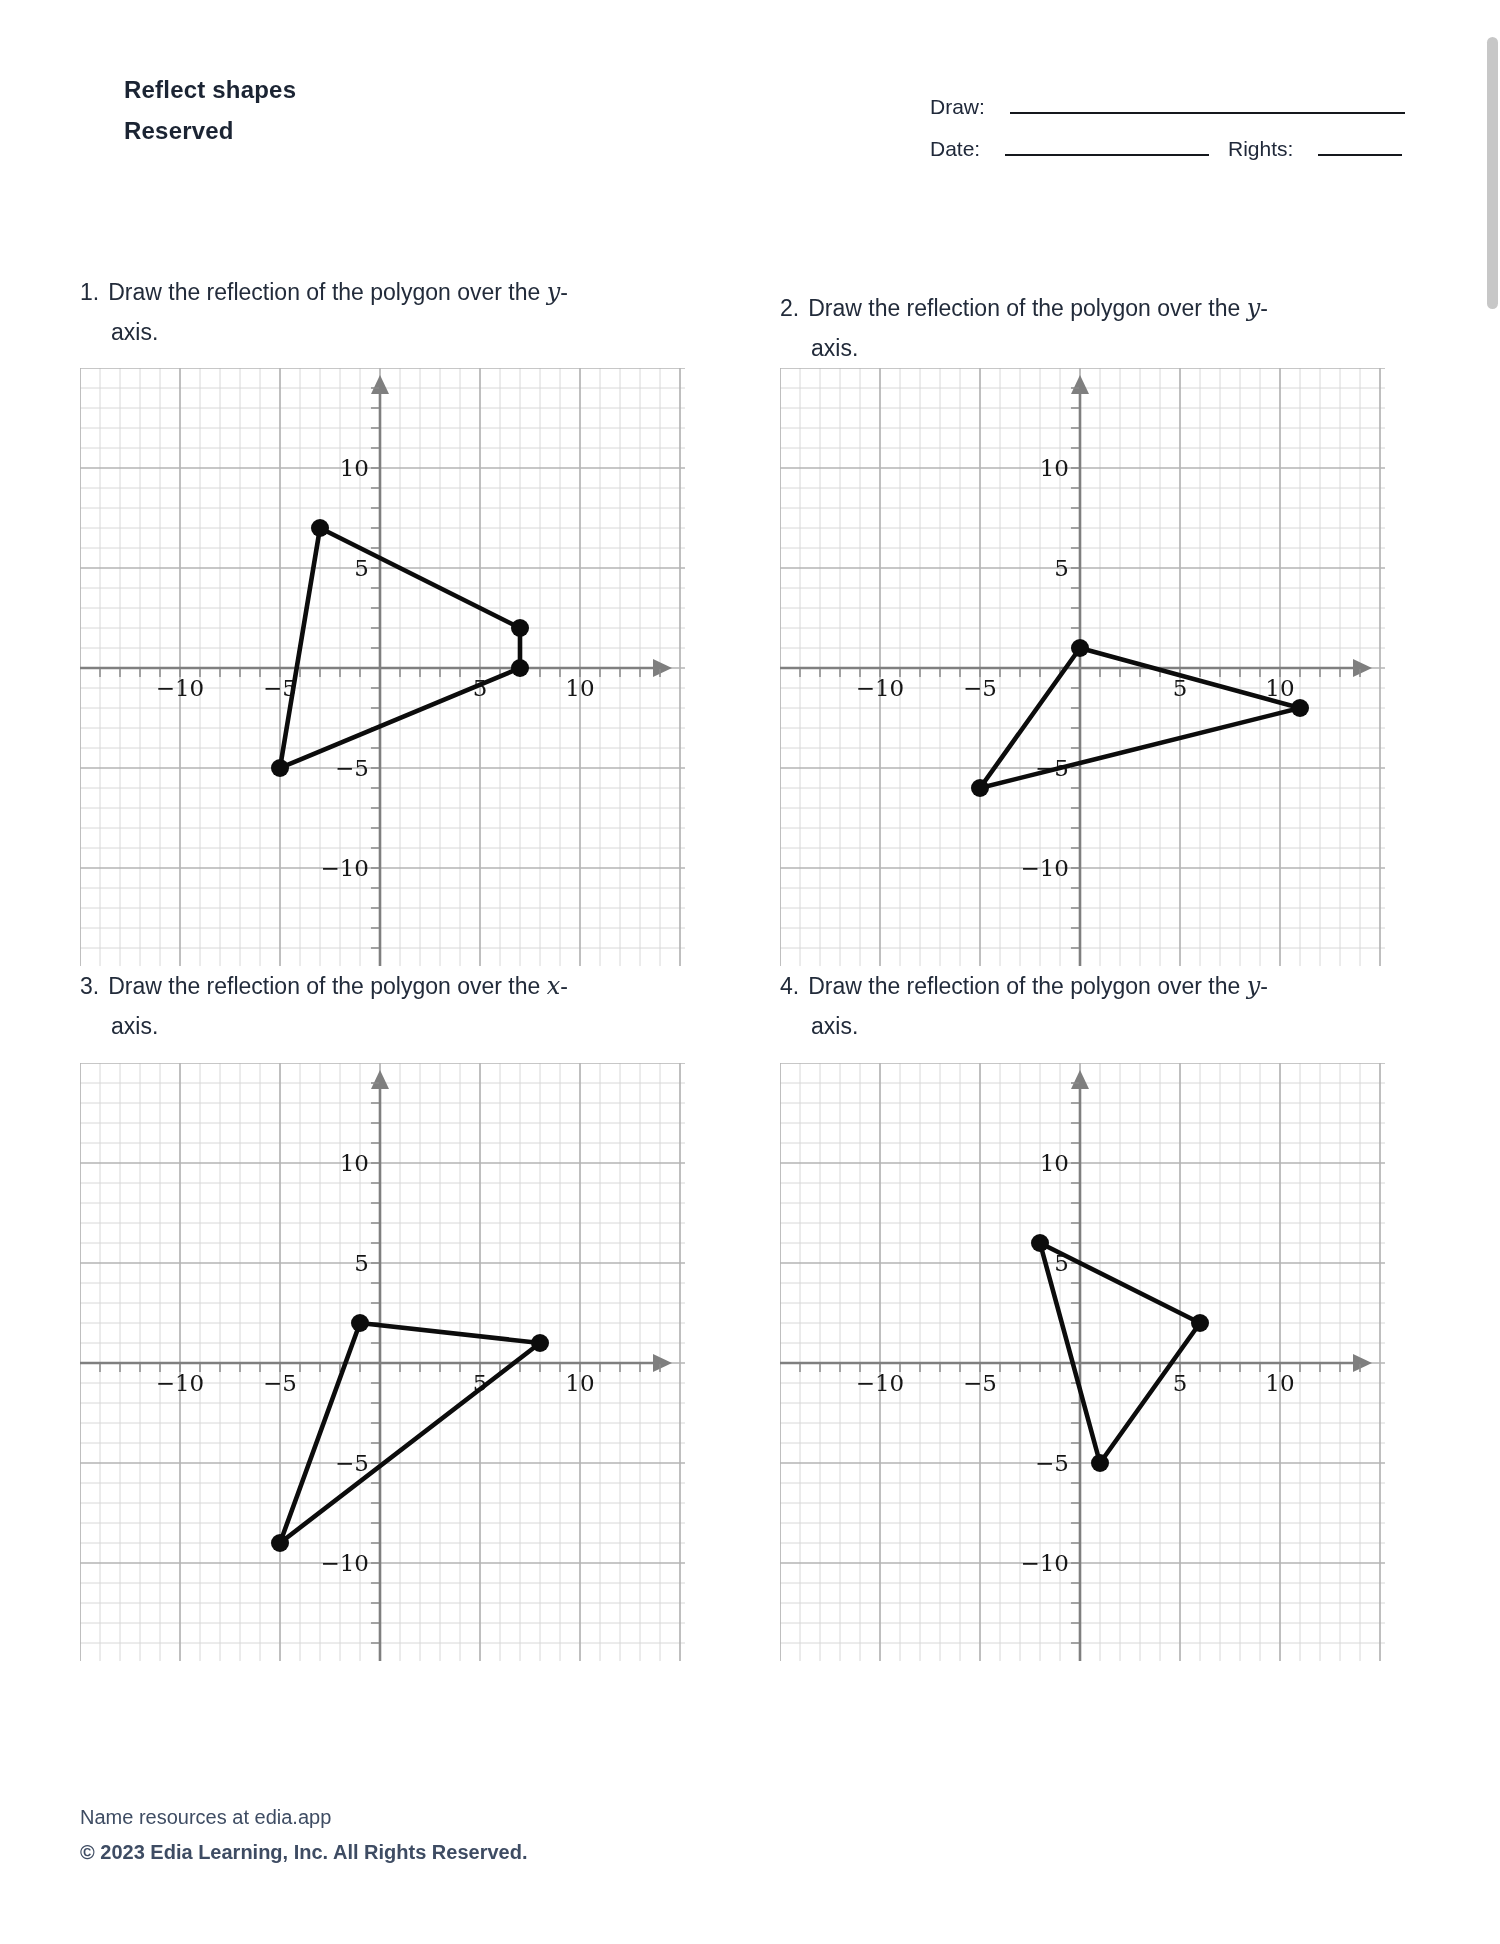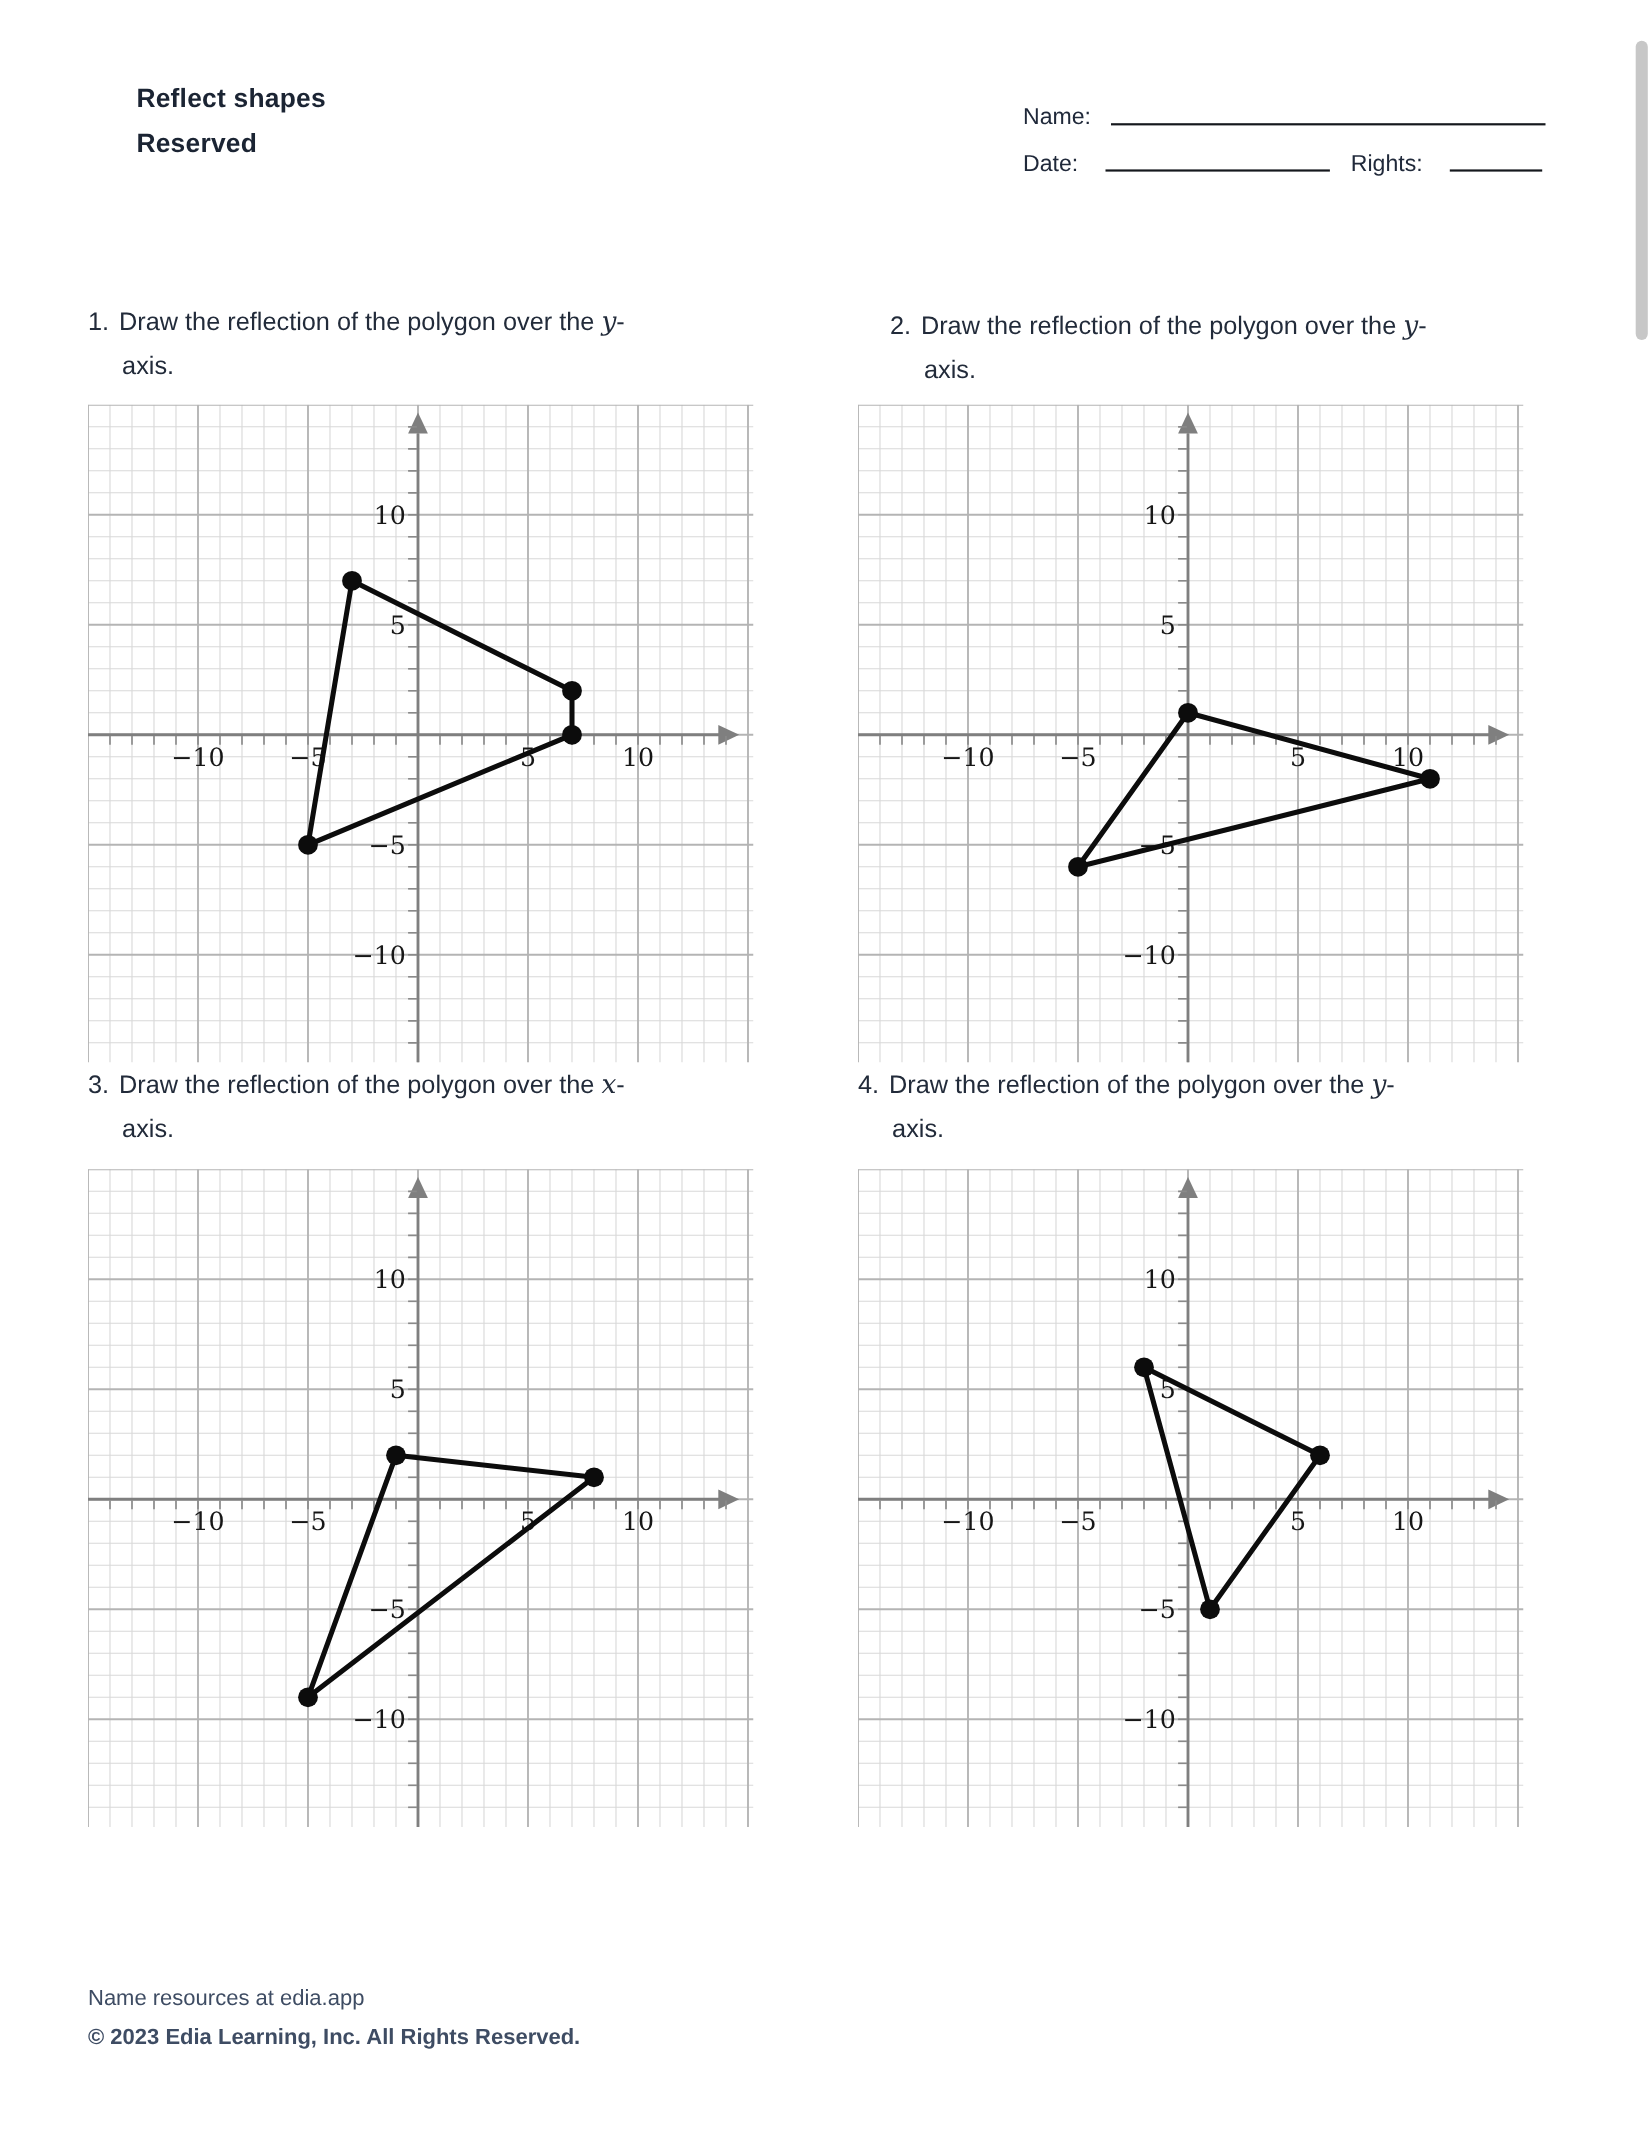--- a/index.html
+++ b/index.html
@@ -17,35 +17,35 @@
   .grid{width:605px;height:598px;}
   .footer{font-size:20px;color:#3e4c63;}
   .scroll-thumb{left:1487px;top:37px;width:11px;height:272px;border-radius:6px;background:#c7c7c7;}
 </style>
 </head>
 <body>
 
 <div class="abs title" style="top:76px;">Reflect shapes</div>
 <div class="abs title" style="top:117px;">Reserved</div>
 
-<div class="abs fieldlabel" style="left:930px;top:95px;">Name:</div>
+<div class="abs fieldlabel" style="left:930px;top:95px;">Draw:</div>
 <div class="abs fieldline" style="left:1010px;top:112px;width:395px;"></div>
 
 <div class="abs fieldlabel" style="left:930px;top:137px;">Date:</div>
 <div class="abs fieldline" style="left:1005px;top:154px;width:204px;"></div>
 
 <div class="abs fieldlabel" style="left:1228px;top:137px;">Rights:</div>
 <div class="abs fieldline" style="left:1318px;top:154px;width:84px;"></div>
 
 <div class="abs question" style="left:80px;top:272px;">
   <span class="qnum">1.</span><span>Draw the reflection of the polygon over the </span><i class="mvar">y</i><span>-</span><br>
   <span>axis.</span>
 </div>
 
-<div class="abs question" style="left:780px;top:276px;margin-left:29px;">
+<div class="abs question" style="left:780px;top:288px;">
   <span class="qnum">2.</span><span>Draw the reflection of the polygon over the </span><i class="mvar">y</i><span>-</span><br>
   <span>axis.</span>
 </div>
 
 <div class="abs question" style="left:80px;top:966px;">
   <span class="qnum">3.</span><span>Draw the reflection of the polygon over the </span><i class="mvar">x</i><span>-</span><br>
   <span>axis.</span>
 </div>
 
 <div class="abs question" style="left:780px;top:966px;">

